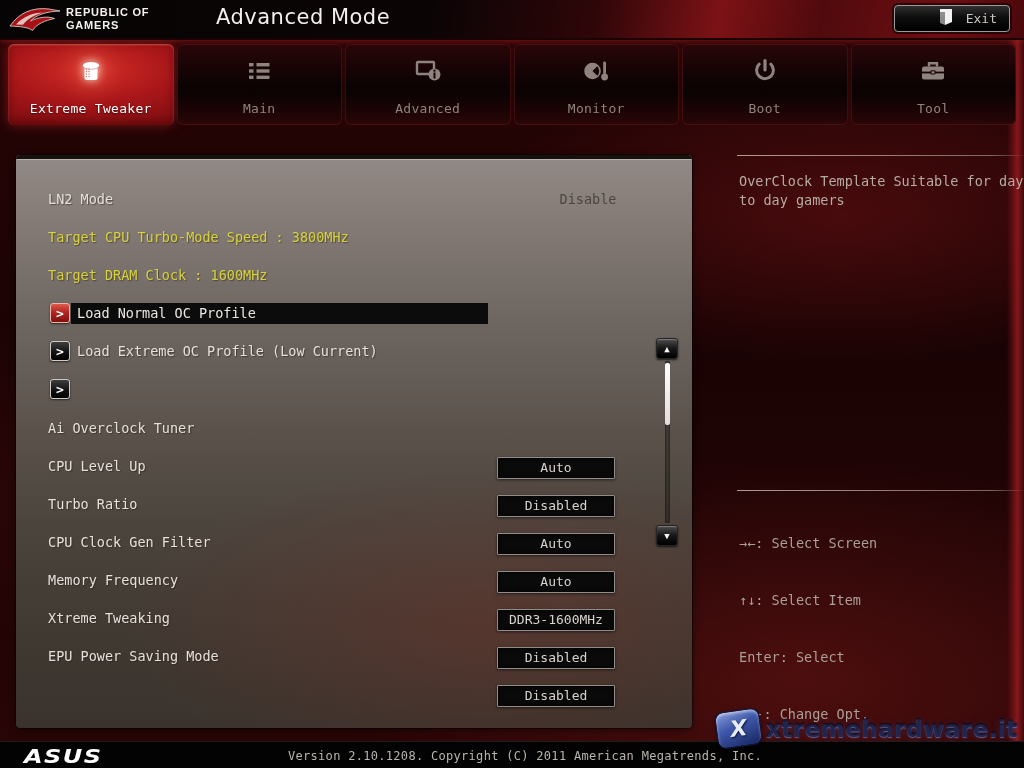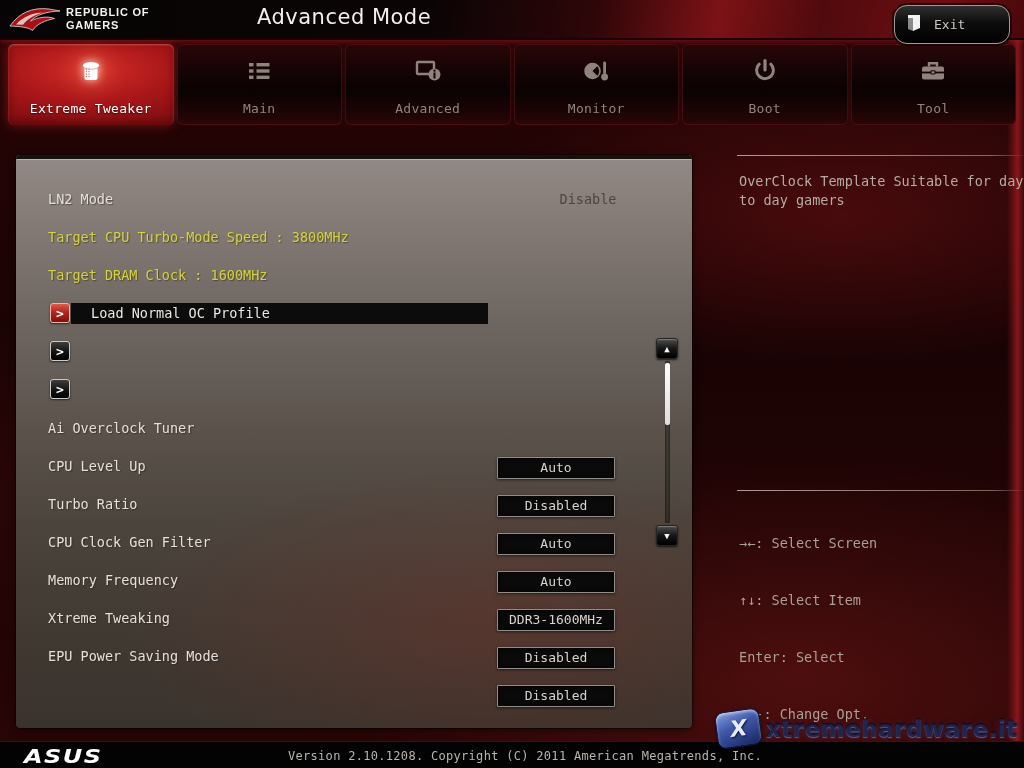--- a/index.html
+++ b/index.html
@@ -22,29 +22,29 @@
     z-index:4;
   }
   .rog-logo { position:absolute; left:8px; top:3px; width:54px; height:34px; }
   .brand {
     position:absolute; left:66px; top:6px; color:#f4f1ee;
     font-family:"Liberation Sans", sans-serif; font-weight:bold;
     font-size:11px; line-height:13px; letter-spacing:0.8px;
   }
   .page-title {
     position:absolute; left:216px; top:5px; color:#f2efec;
-    font-family:"DejaVu Sans", sans-serif; font-size:21px; font-weight:400; letter-spacing:0.5px;margin-left:41px;
+    font-family:"DejaVu Sans", sans-serif; font-size:21px; font-weight:400; letter-spacing:0.5px;
   }
   .exit-btn {
-    position:absolute; right:14px; top:5px; width:116px; height:39px;
+    position:absolute; right:14px; top:5px; width:116px; height:27px;
     background:linear-gradient(180deg,#303030,#0d0d0d 45%,#000);
-    border:1px solid #9a9a9a; border-radius:13px;
+    border:1px solid #9a9a9a; border-radius:4px;
     box-shadow:0 0 0 2px rgba(0,0,0,0.55);
     color:#ccc6c1; font:13px "DejaVu Sans Mono",monospace;
-    display:flex; align-items:center; gap:12px; padding:0 12px; cursor:pointer;
+    display:flex; align-items:center; gap:12px; padding:0 12px; cursor:pointer;justify-content:flex-end;
   }
   
   .tabs {
     position:absolute; left:8px; top:44px; width:1008px; height:81px;
     display:flex; gap:3px; z-index:3;
   }
   .tab {
     flex:1; position:relative; border-radius:6px; cursor:pointer;
     display:flex; flex-direction:column; align-items:center; justify-content:flex-end;
     padding-bottom:9px;
@@ -85,21 +85,21 @@
     border:1px solid #cfcac5; border-radius:3px;
     background:linear-gradient(180deg,#3e3e3e,#121212 55%,#000);
     color:#fff; font-size:13px; font-weight:bold;
     display:flex; align-items:center; justify-content:center;
     box-shadow:0 1px 2px rgba(0,0,0,0.6); cursor:pointer;
   }
   .arow.sel .abtn { background:linear-gradient(180deg,#e05a4a,#b22521 45%,#7e100e); border-color:#e9b4ab; }
   .abar { display:none; }
   .arow.sel .abar { display:block; position:absolute; left:55px; top:0; width:417px; height:21px; background:#0c0c0c; }
   .albl { position:absolute; left:61px; top:2px; font-size:13.5px; color:#e6e0da; text-shadow:1px 1px 1px rgba(35,28,22,0.5); }
-  .arow.sel .albl { color:#ece7e1; text-shadow:none;margin-left:14px; }
+  .arow.sel .albl { color:#ece7e1; text-shadow:none; }
   .srow { position:absolute; left:0; right:0; height:22px; }
   .srow .lbl { position:absolute; left:32px; top:3px; }
   .vbox {
     position:absolute; left:481px; top:0; width:118px; height:22px;
     background:#0a0a0a; border:1px solid #908c87; border-radius:1px;
     color:#d7d2cc; font:13px "DejaVu Sans Mono",monospace; text-align:center; line-height:20px;
     box-shadow:0 1px 3px rgba(0,0,0,0.55), inset 0 0 5px rgba(0,0,0,0.85);
     cursor:pointer;
     margin-top:40px;
   }
@@ -276,20 +276,21 @@
       <span class="abtn">
           <span>&gt;</span>
         </span>
       <span class="albl">Load Normal OC Profile</span>
     </div>
     <div class="arow" style="top:186px">
 
       <span class="abtn">
           <span>&gt;</span>
         </span>
+      <span class="albl">Load Extreme OC Profile (Low Current)</span>
     </div>
     <div class="arow" style="top:224px">
 
       <span class="abtn">
           <span>&gt;</span>
         </span>
     </div>
 
     <div class="srow" style="top:262px">
       <span class="lbl">Ai Overclock Tuner</span>

